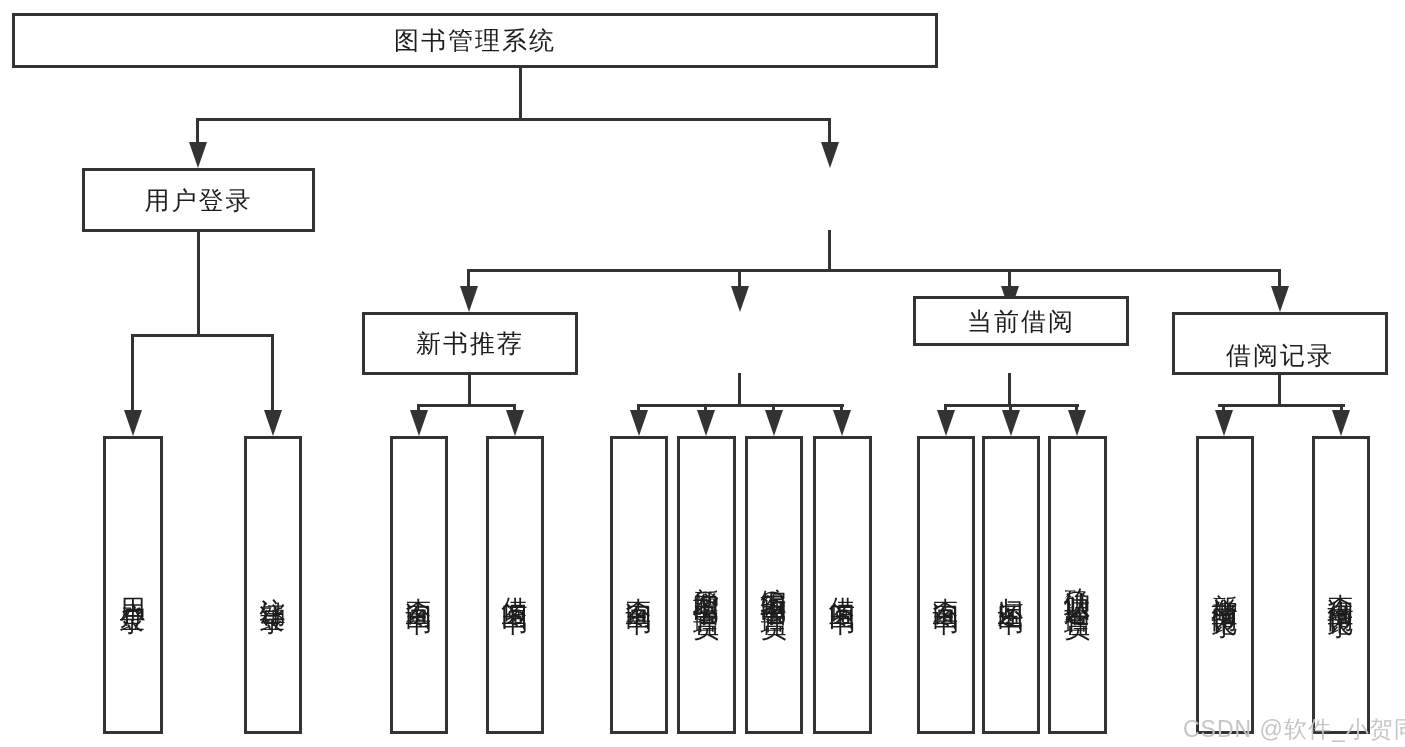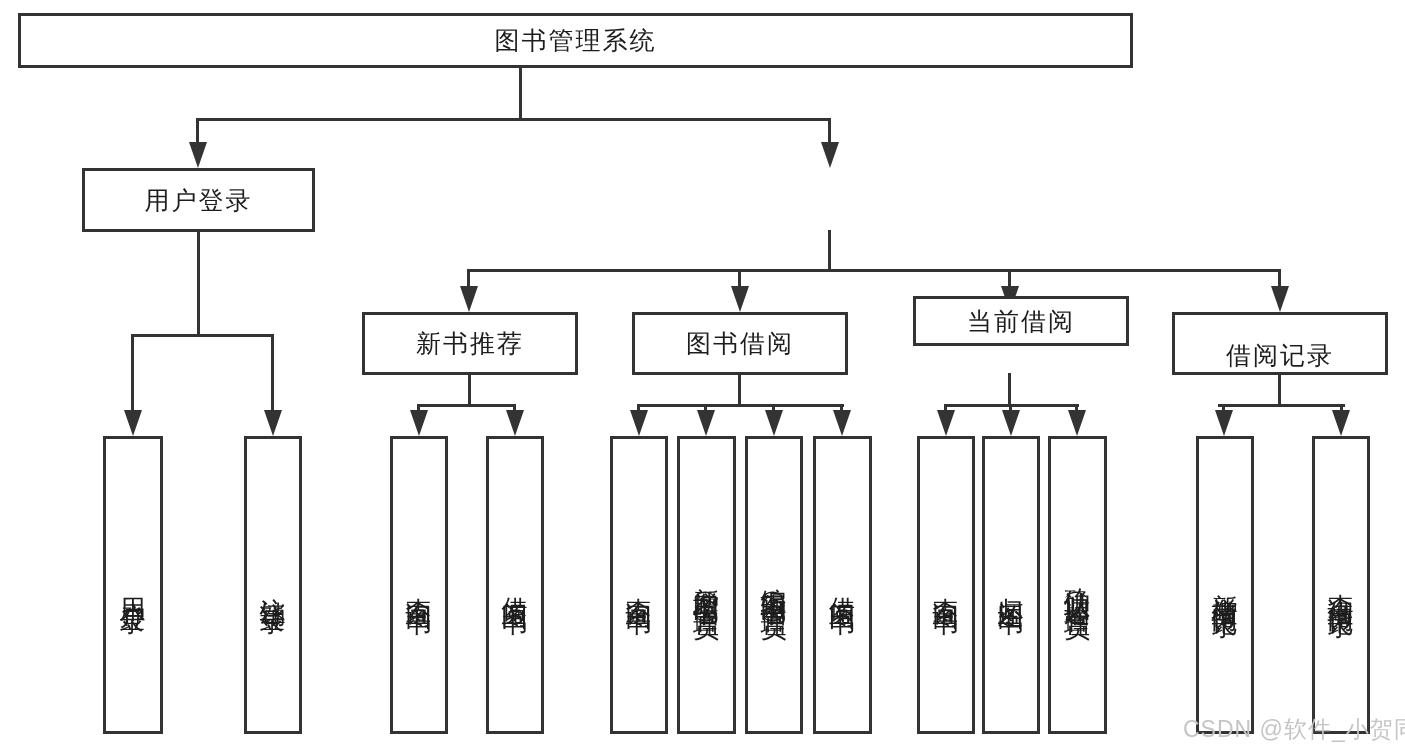--- a/index.html
+++ b/index.html
@@ -112,33 +112,30 @@
   <div class="arrow" style="left:1002px;top:410px;"></div>
   <div class="arrow" style="left:1068px;top:410px;"></div>
 
   <div class="vline" style="left:1278px;top:373px;height:33px;"></div>
   <div class="hline" style="left:1218px;top:404px;width:127px;"></div>
   <div class="vline" style="left:1222px;top:404px;height:12px;"></div>
   <div class="vline" style="left:1340px;top:404px;height:12px;"></div>
   <div class="arrow" style="left:1215px;top:410px;"></div>
   <div class="arrow" style="left:1332px;top:410px;"></div>
 
-  <div class="box hlabel" style="left:18px;top:13px;width:1115px;height:55px;">
+  <div class="box hlabel" style="left:12px;top:13px;width:926px;height:55px;">
     <span>图书管理系统</span>
   </div>
 
   <div class="box hlabel" style="left:82px;top:168px;width:233px;height:64px;">
     <span>用户登录</span>
   </div>
 
   <div class="box hlabel" style="left:362px;top:312px;width:216px;height:63px;">
     <span>新书推荐</span>
-  </div>
-  <div class="box hlabel" style="left:632px;top:312px;width:216px;height:63px;">
-    <span>图书借阅</span>
   </div>
   <div class="box hlabel" style="left:902px;top:296px;width:216px;height:50px;margin-left:11px;">
     <span>当前借阅</span>
   </div>
   <div class="box hlabel" style="left:1172px;top:312px;width:216px;height:63px;align-items:flex-end;">
     <span>借阅记录</span>
   </div>
 
   <div class="box leaf" style="left:103px;width:60px;">
     <span>用户登录</span>

